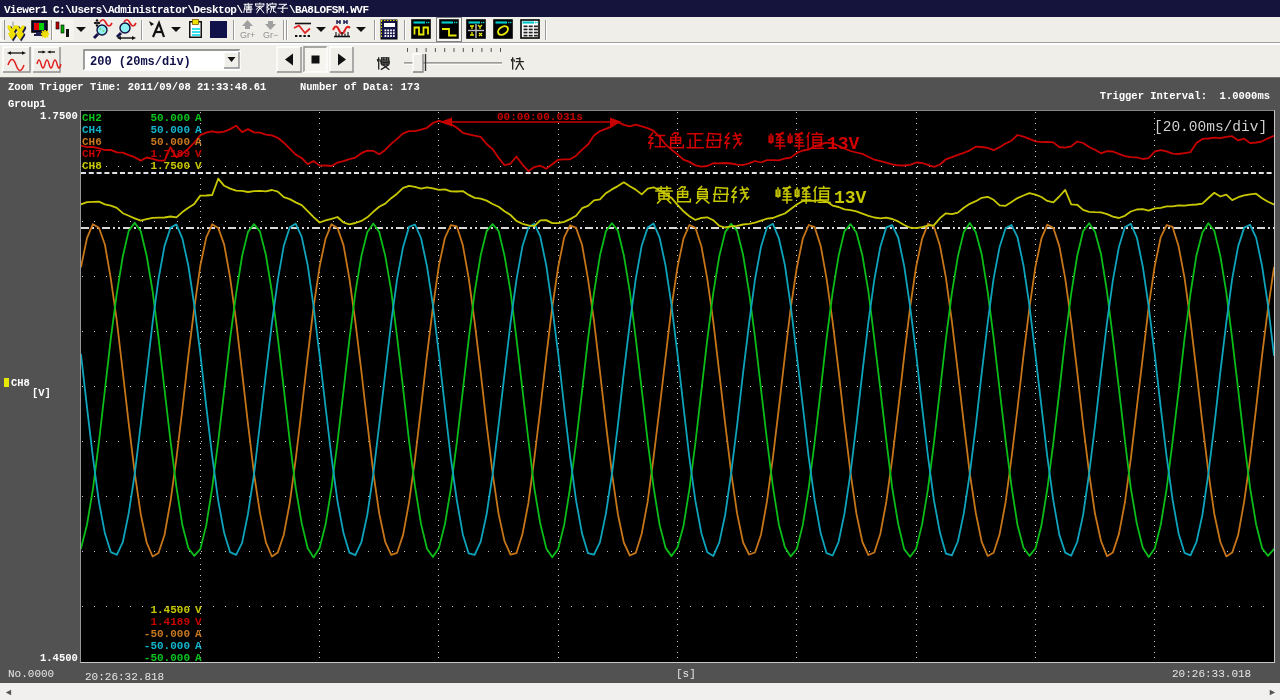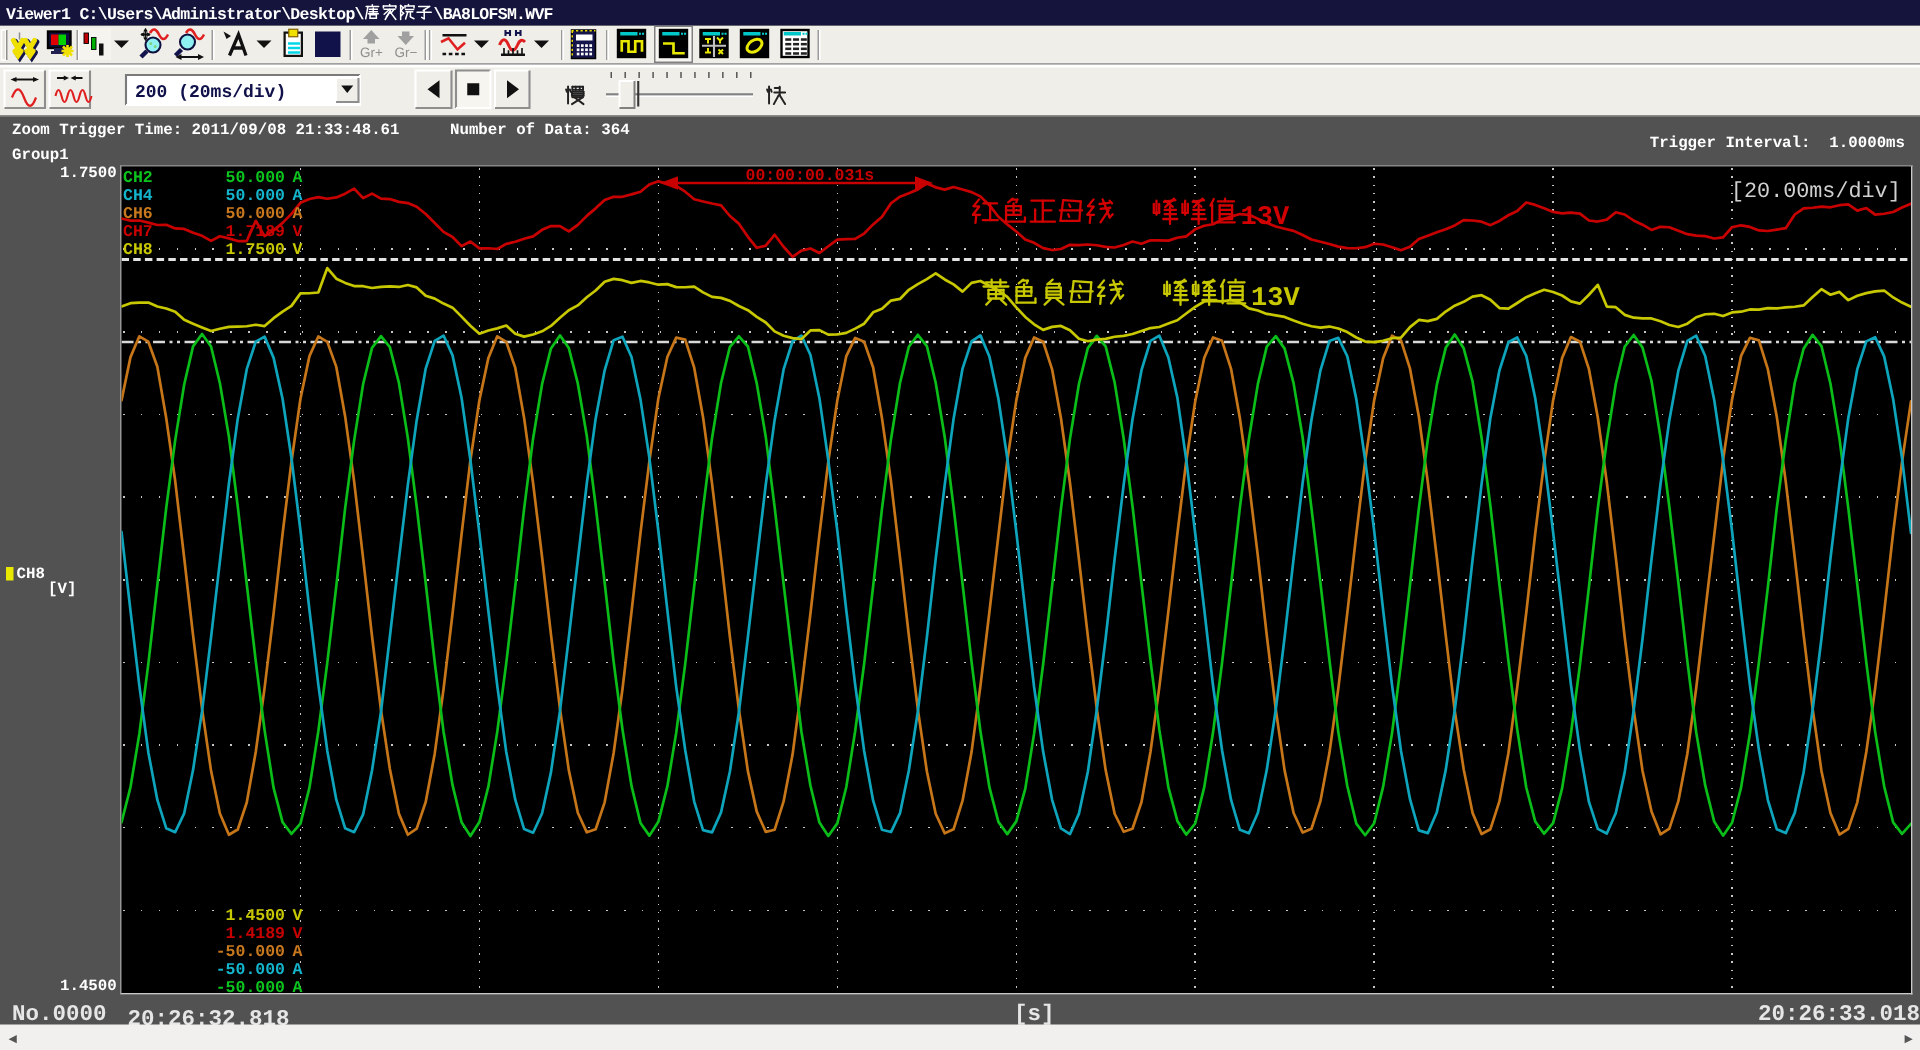--- a/index.html
+++ b/index.html
@@ -1,21 +1,21 @@
 <!DOCTYPE html>
 <html><head><meta charset="utf-8"><style>
 *{margin:0;padding:0;box-sizing:border-box}
 html,body{width:1280px;height:700px;overflow:hidden;background:#525252;font-family:"Liberation Mono",monospace}
 .abs{position:absolute}
 #root{position:relative;width:1280px;height:500px}
 #title{position:absolute;left:0;top:0;width:1280px;height:17px;background:#14143c}
 #gray{position:absolute;left:0;top:78px;width:1280px;height:605px;background:#525252}
 #plot{position:absolute;left:80px;top:110px;width:1195px;height:553px;background:#000;border-top:1px solid #868686;border-left:1px solid #969696;border-bottom:1px solid #c9c9c9;border-right:1px solid #c9c9c9}
 .wt{color:#fff;font-size:10.5px;font-weight:bold;white-space:pre}
-.st{color:#e6e6e6;font-size:15px;font-weight:bold;white-space:pre}
+.st{color:#e6e6e6;font-size:11px;font-weight:normal;white-space:pre}
 #scroll{position:absolute;left:0;top:683px;width:1280px;height:17px;background:#f1f0ee}
 .sarr{position:absolute;top:3.5px;color:#555;font-size:9px;font-family:"Liberation Sans",sans-serif}
 </style></head><body>
 <div id="root">
   <div id="title"></div>
   <svg style="position:absolute;left:0;top:0" width="420" height="17" viewBox="0 0 420 17">
       <text x="4" y="12.5" font-size="11" font-weight="bold" fill="#fff" font-family="'Liberation Mono',monospace" textLength="239">Viewer1 C:\Users\Administrator\Desktop\</text>
       <g stroke="#fff" stroke-width="1.00" stroke-linecap="round" fill="none">
         <line x1="248.2" y1="3.2" x2="248.2" y2="4.0"></line>
         <line x1="244.1" y1="4.3" x2="252.4" y2="4.3"></line>
@@ -318,21 +318,21 @@
       <line x1="481.9" y1="4" x2="481.9" y2="8" stroke="#555" stroke-width="1"></line>
       <line x1="491.2" y1="4" x2="491.2" y2="8" stroke="#555" stroke-width="1"></line>
       <line x1="500.5" y1="4" x2="500.5" y2="8" stroke="#555" stroke-width="1"></line>
       <rect x="413" y="10" width="10" height="18" fill="#efeee8"></rect>
       <path d="M413,28 L413,10 L423,10" stroke="#fff" fill="none" stroke-width="1.3"></path>
       <path d="M423,10 L423,28 L413,28" stroke="#808080" fill="none" stroke-width="1.3"></path>
       <line x1="425.5" y1="10" x2="425.5" y2="27" stroke="#333" stroke-width="1.4"></line>
     </svg>
   <div id="gray"></div>
   <div class="abs wt" style="left:8px;top:81px">Zoom Trigger Time: 2011/09/08 21:33:48.61</div>
-  <div class="abs wt" style="left:300px;top:81px">Number of Data: 364</div>
+  <div class="abs wt" style="left:300px;top:81px">Number of Data: 173</div>
   <div class="abs wt" style="left:8px;top:98px">Group1</div>
   <div class="abs wt" style="right:10px;top:90px">Trigger Interval:  1.0000ms</div>
   <div class="abs wt" style="left:40px;top:110px;width:37px;text-align:right">1.7500</div>
   <div class="abs wt" style="left:40px;top:652px;width:37px;text-align:right">1.4500</div>
   <div class="abs" style="left:4px;top:378px;width:5px;height:9px;background:#e8e800"></div>
   <div class="abs wt" style="left:11px;top:377px">CH8</div>
   <div class="abs wt" style="left:32px;top:387px">[V]</div>
   <div id="plot"></div>
   <svg style="position:absolute;left:81px;top:111px" width="1193" height="551" viewBox="0 0 1193 551">
       <line x1="119.3" y1="1" x2="119.3" y2="551" stroke="#c6c6c6" stroke-width="1" stroke-dasharray="1,4.51" shape-rendering="crispEdges"></line>

